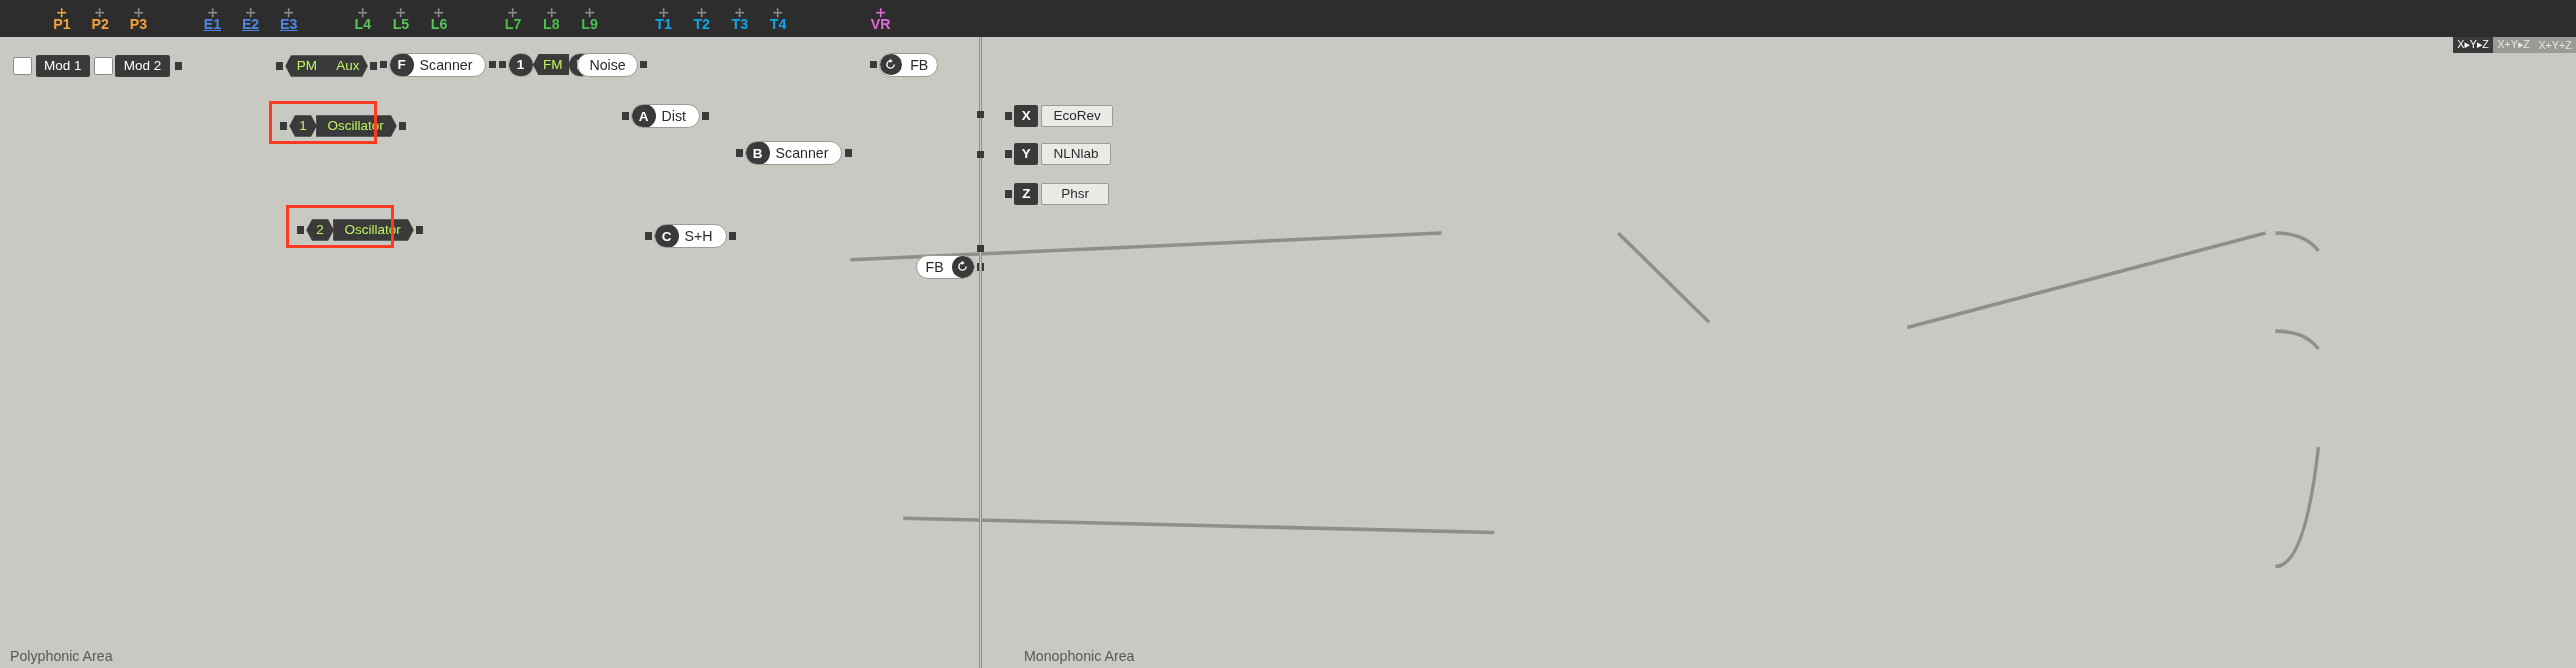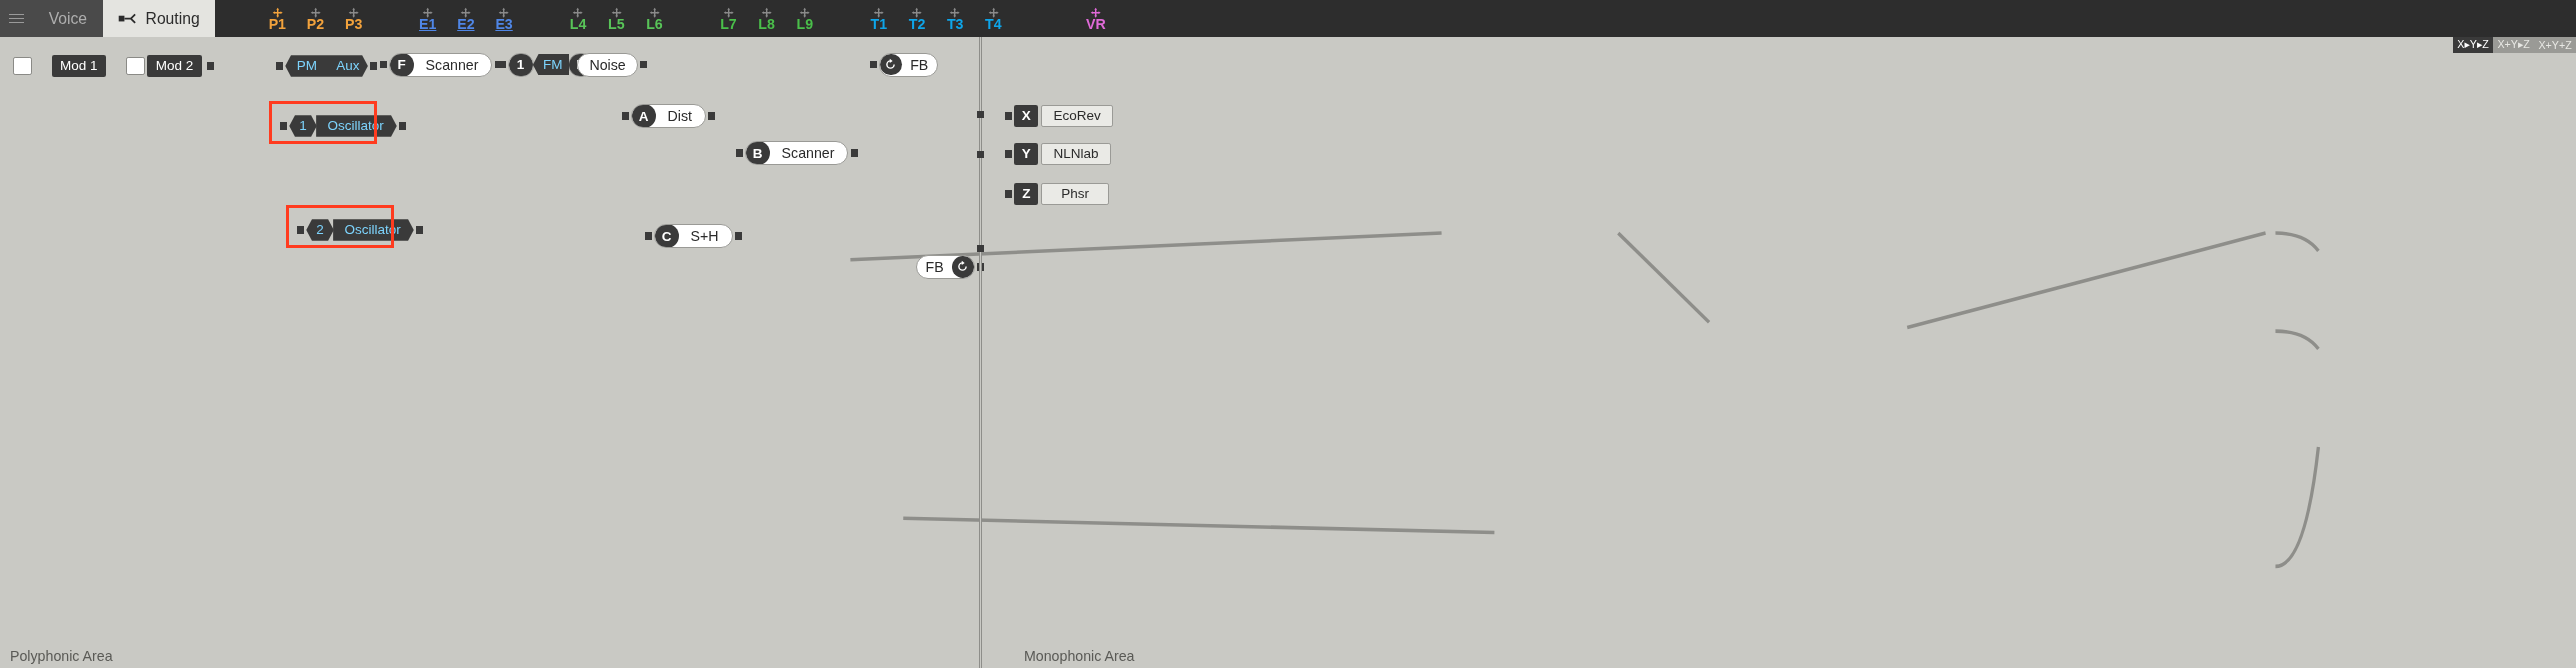--- a/index.html
+++ b/index.html
@@ -54,39 +54,39 @@
   .wires line, .wires path { stroke:#8e8e8a; stroke-width:2; fill:none; }
 
   .node {
     position: absolute; display: flex; align-items: center;
     height: 24px; font-size: 14.2px;
   }
   .port-square {
     width: 7.1px; height: 7.1px; background:#3a3a3a; margin: 0 2.1px;
   }
   .hex-tag {
-    background:#3a3a3a; color:#7dd3fc; height:21.4px; padding: 0 8.5px 0 11.4px;
+    background:#3a3a3a; color:#bef264; height:21.4px; padding: 0 8.5px 0 11.4px;
     display:flex; align-items:center; font-weight:500; font-size:13.5px;
     clip-path: polygon(5.7px 0, 100% 0, 100% 100%, 5.7px 100%, 0 50%);
     position:relative;
   }
   .hex-tag.num {
     clip-path: polygon(5.7px 0, calc(100% - 5.7px) 0, 100% 50%, calc(100% - 5.7px) 100%, 5.7px 100%, 0 50%);
     padding: 0 10px;
   }
   .pill {
     background:#fff; border:0.7px solid #9a9a96; border-radius: 12px;
     height:24px; display:flex; align-items:center; overflow:hidden;
   }
   .pill .circ {
     background:#3a3a3a; color:#fff; width:24px; height:24px; border-radius:50%;
     display:flex; align-items:center; justify-content:center; font-weight:600; font-size:13.5px;
     margin-left:-0.7px;
   }
-  .pill .txt { padding: 0 13px 0 12px; color:#2b2b2b; font-size:14.2px; }
+  .pill .txt { padding: 0 13px 0 6px; color:#2b2b2b; font-size:14.2px; }
   .pill.rev { flex-direction: row-reverse; }
   .pill.rev .txt { padding: 0 10px 0 13px; }
   .pill.narrow .txt { padding: 0 10px; }
 
   .tag-rect {
     background:#3a3a3a; color:#fff; height:21.4px; padding:0 8.5px;
     display:flex; align-items:center; font-size:13.5px; border-radius:2.1px;
   }
 
   .highlight-box {
@@ -138,39 +138,20 @@
     display:flex; align-items:center; padding:0 11.4px; font-size:13.5px; color:#2b2b2b;
     border-radius:2.1px; margin-left:2.8px; min-width:68px; justify-content:center;
   }
 
   .move-icon-svg { width:100%; height:100%; }
 </style>
 </head>
 <body>
 
 <div class="topbar">
-  <div class="topbar-left">
-    <div class="hamburger">
-      <span></span>
-        <span></span>
-        <span></span>
-    </div>
-    <div class="tab">
-      <span>Voice</span>
-    </div>
-    <div class="tab active">
-      <span class="icon">
-        <svg viewBox="0 0 28 24">
-            <rect x="1" y="8" width="8" height="8" fill="#2b2b2b"></rect>
-            <path d="M9 12 L18 12 L24 6 M18 12 L24 18" stroke="#2b2b2b" stroke-width="2.5" fill="none"></path>
-          </svg>
-      </span>
-      <span>Routing</span>
-    </div>
-  </div>
 
   <div class="param-strip" style="padding-left:50px">
     <div class="param-group">
       <div class="param-slot orange highlight">
         <span class="moveicon"><svg class="move-icon-svg" viewBox="0 0 16 16">
               <path d="M8 1 L10 4 H9 V7 H12 V6 L15 8 L12 10 V9 H9 V12 H10 L8 15 L6 12 H7 V9 H4 V10 L1 8 L4 6 V7 H7 V4 H6 Z" fill="currentColor"></path>
             </svg></span>
         <span class="label">P1</span>
       </div>
       <div class="param-slot orange">
@@ -302,21 +283,21 @@
   </svg>
 
   <div class="mode-tabs">
     <div class="active">X▸Y▸Z</div>
     <div>X+Y▸Z</div>
     <div>X+Y+Z</div>
   </div>
 
   <div class="node" style="top:17px; left:13px;">
     <div class="checkbox"></div>
-    <div class="tag-rect" style="margin:0 20px">Mod 1</div>
+    <div class="tag-rect" style="margin:0 4px">Mod 1</div>
     <div class="checkbox"></div>
     <div class="tag-rect" style="margin:0 2.8px">Mod 2</div>
     <div class="port-square"></div>
   </div>
 
   <div class="node" style="top:17px; left:274px;">
     <div class="port-square"></div>
     <div class="hex-tag">PM</div>
     <div class="hex-tag" style="margin-left:-0.7px; clip-path: polygon(0 0, calc(100% - 5.7px) 0, 100% 50%, calc(100% - 5.7px) 100%, 0 100%);">Aux</div>
     <div class="port-square"></div>

